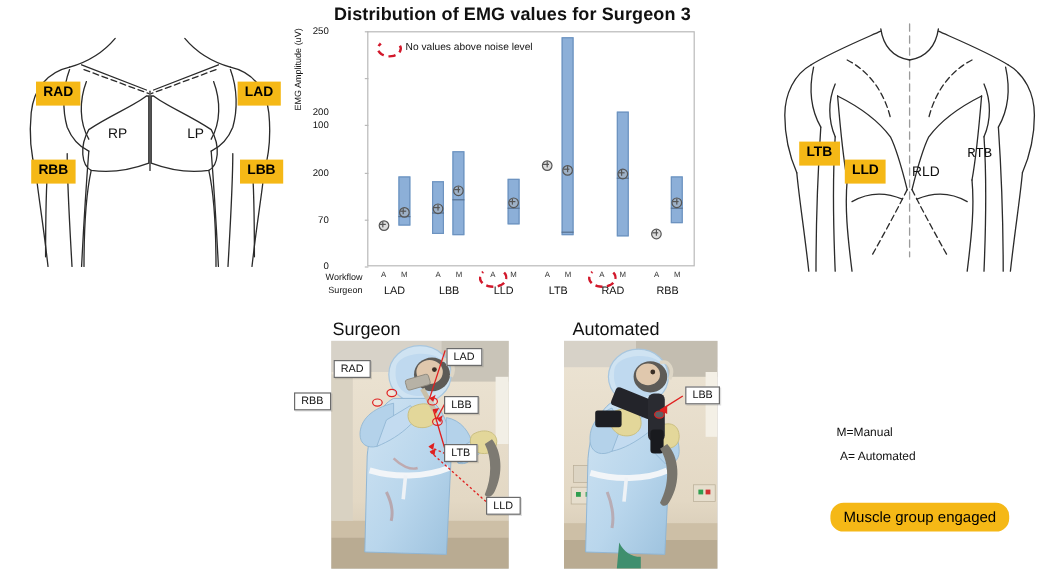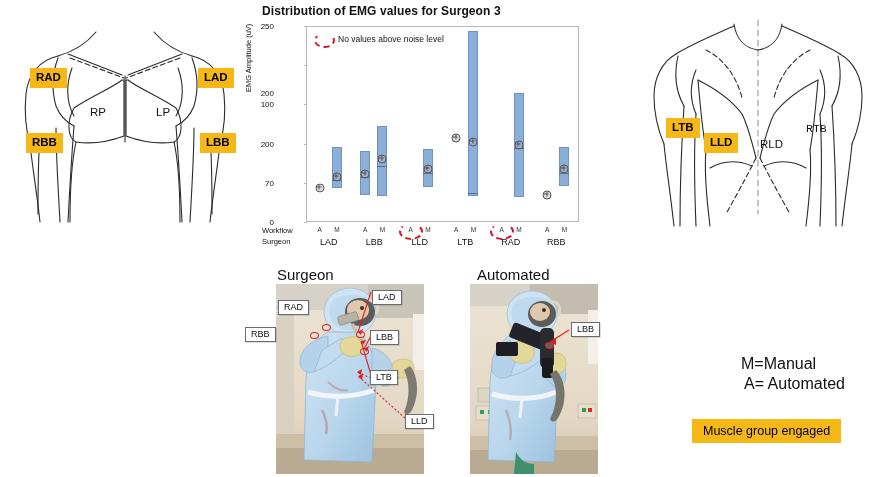--- a/index.html
+++ b/index.html
@@ -35,21 +35,22 @@
   .anat svg{display:block;}
 
   
   #chart{
     position:absolute;
     left:262px;top:0px;
     width:330px;height:258px;
   }
   .chart-title{
     position:absolute;left:0;top:4px;width:330px;
-    font-size:12px;font-weight:bold;color:#111;
+    text-align:center;
+    font-size:15px;font-weight:bold;color:#111;
     letter-spacing:.1px;
   }
   .plotbox{
     position:absolute;
     left:44px;top:26px;width:273px;height:196px;
     border:1px solid #b9b9b9;
     background:#fff;
     box-sizing:border-box;
   }
   .ylab{
@@ -100,21 +101,21 @@
   }
   .tick-ms{
     position:absolute;
     font-size:9px;color:#111;
     transform:translateX(-50%);
     white-space:nowrap;
   }
   .axiscap{
     position:absolute;
     font-size:7.5px;color:#111;
-    white-space:nowrap;
+    text-align:right;white-space:nowrap;
   }
   .redring{
     position:absolute;
     width:20px;height:13px;
     border:2px dashed #d2182b;
     border-radius:50%;
     transform:translateX(-50%);
     border-top-color:transparent;
   }
   .noteicon{
@@ -148,21 +149,21 @@
   .leader{position:absolute;overflow:visible;}
   .elec{
     position:absolute;
     width:7px;height:5px;
     border:1.3px solid #e02020;
     border-radius:50%;
     background:rgba(255,255,255,.25);
   }
 
   
-  .legline{position:absolute;font-size:16px;color:#111;white-space:nowrap;margin-left:44px;}
+  .legline{position:absolute;font-size:10px;color:#111;white-space:nowrap;}
   .legtag{
     position:absolute;background:#f5b816;color:#000;
     font-size:12.5px;padding:5px 11px;white-space:nowrap;
   }
 </style>
 </head>
 <body>
 
 <div class="anat" style="left:0px;top:18px;">
   <svg width="250" height="205" viewBox="0 0 250 205">
@@ -486,13 +487,13 @@
 <svg class="leader" style="left:470px;top:284px;width:140px;height:120px;">
   <g stroke="#e02020" stroke-width="1.2" fill="none">
     <path d="M99 46 L 80 58"></path>
   </g>
   <polygon points="80,58 86,54 86,61" fill="#e02020"></polygon>
 </svg>
 <div class="callout" style="left:571px;top:322px;">LBB</div>
 
 <div class="legline" style="left:697px;top:355px;">M=Manual</div>
 <div class="legline" style="left:700px;top:375px;">A= Automated</div>
-<div class="legtag" style="left:692px;top:419px;">Muscle group engaged</div>
+<div class="legtag" style="left:692px;top:419px;border-radius:11px;">Muscle group engaged</div>
 
 </body></html>

